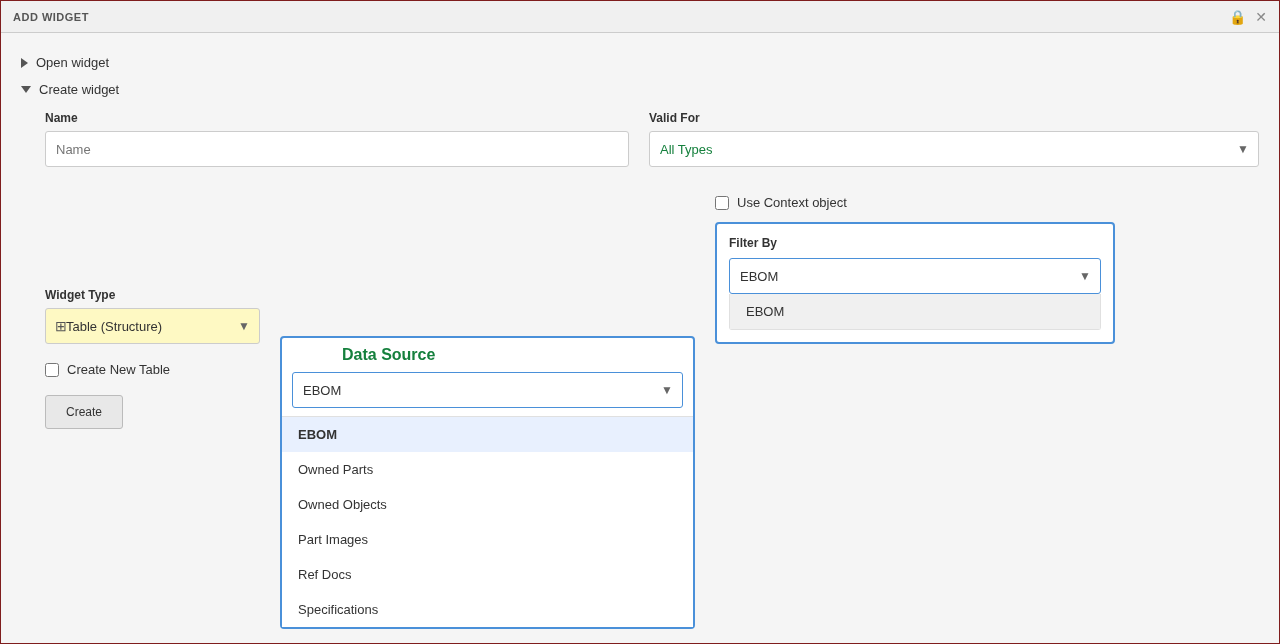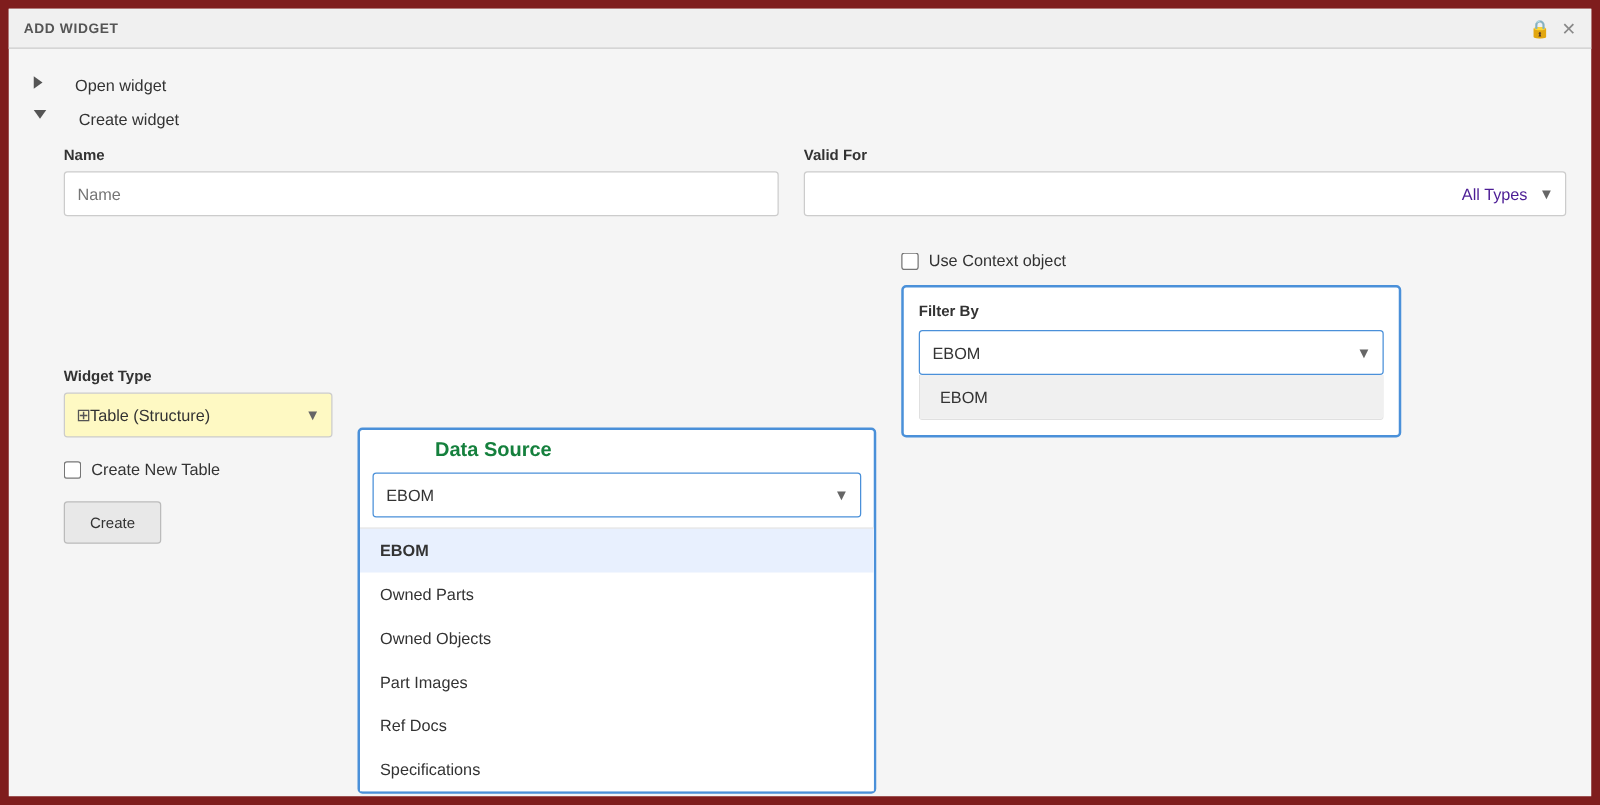--- a/index.html
+++ b/index.html
@@ -15,21 +15,21 @@
       display: flex;
       align-items: center;
       justify-content: center;
       min-height: 100vh;
     }
 
     .modal-container {
       width: 1280px;
       height: 644px;
       background: #f5f5f5;
-      border: 7px solid #7f1d1d;
+      border: 1px solid #7f1d1d;
       box-shadow: 0 2px 10px rgba(0,0,0,0.2);
       display: flex;
       flex-direction: column;
       position: relative;
     }
 
     .modal-header {
       background: #f0f0f0;
       border-bottom: 1px solid #ccc;
       padding: 8px 12px;
@@ -60,21 +60,22 @@
     }
 
     .modal-body {
       padding: 16px 20px;
       flex: 1;
       overflow: auto;
     }
 
     .section-row {
       display: flex;
-      gap: 26px;
+      align-items: center;
+      gap: 8px;
       padding: 6px 0;
       cursor: pointer;
     }
 
     .triangle {
       width: 0;
       height: 0;
       display: inline-block;
     }
 
@@ -140,26 +141,25 @@
     .select-wrapper {
       position: relative;
     }
 
     .select-input {
       height: 36px;
       border: 1px solid #ccc;
       border-radius: 3px;
       padding: 0 30px 0 10px;
       font-size: 13px;
-      color: #4c1d95;
+      color: #15803d;
       background: #fff;
       width: 100%;
       appearance: none;
       cursor: pointer;
-      text-align: right;
     }
 
     .select-arrow {
       position: absolute;
       right: 10px;
       top: 50%;
       transform: translateY(-50%);
       pointer-events: none;
       color: #666;
       font-size: 12px;

